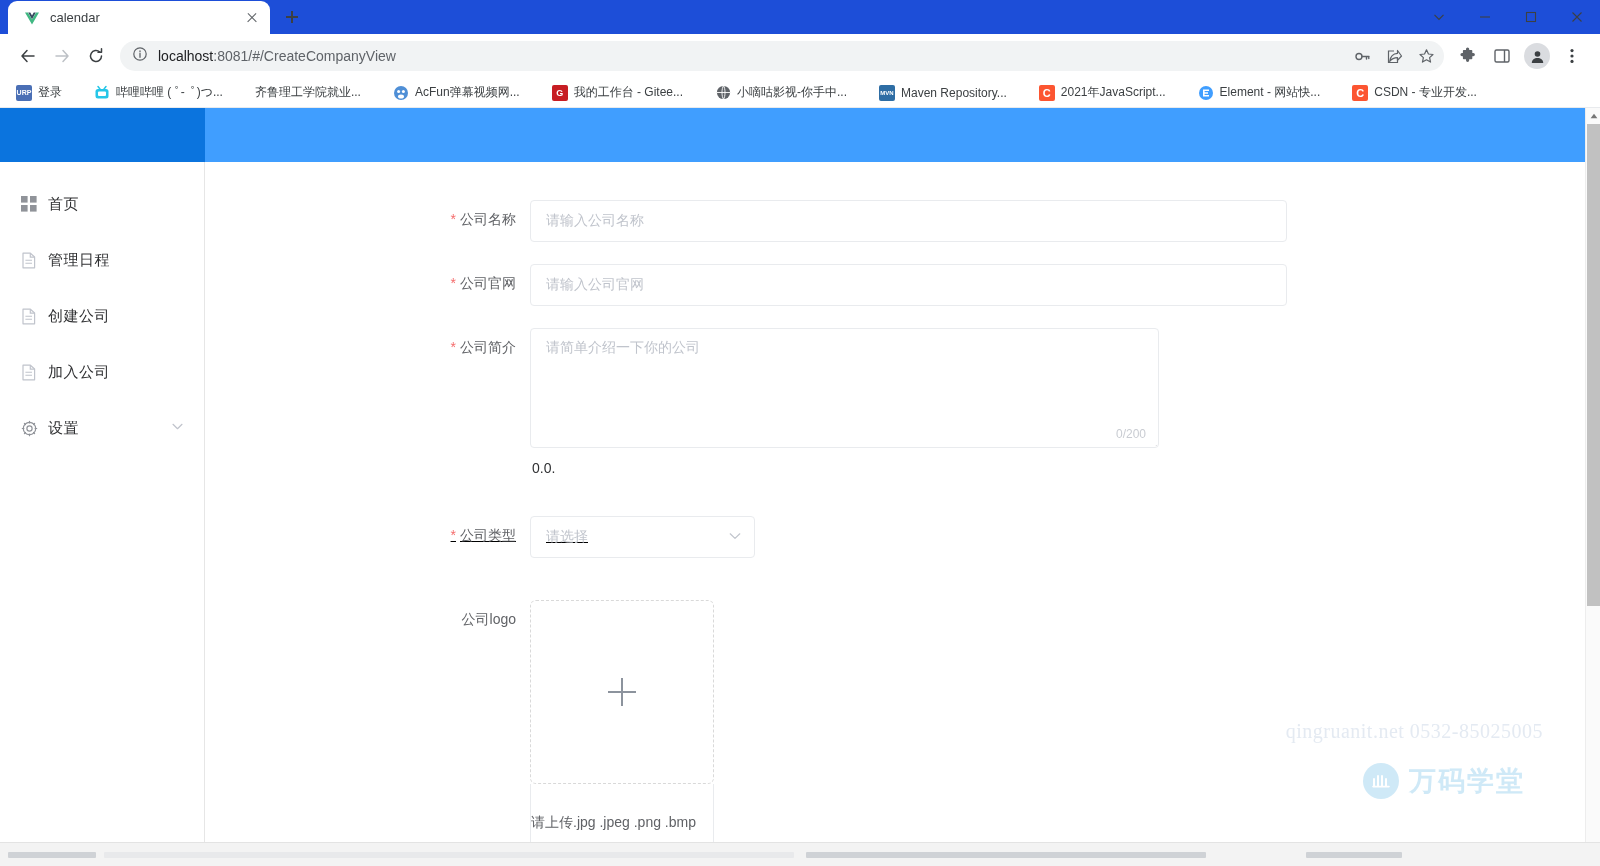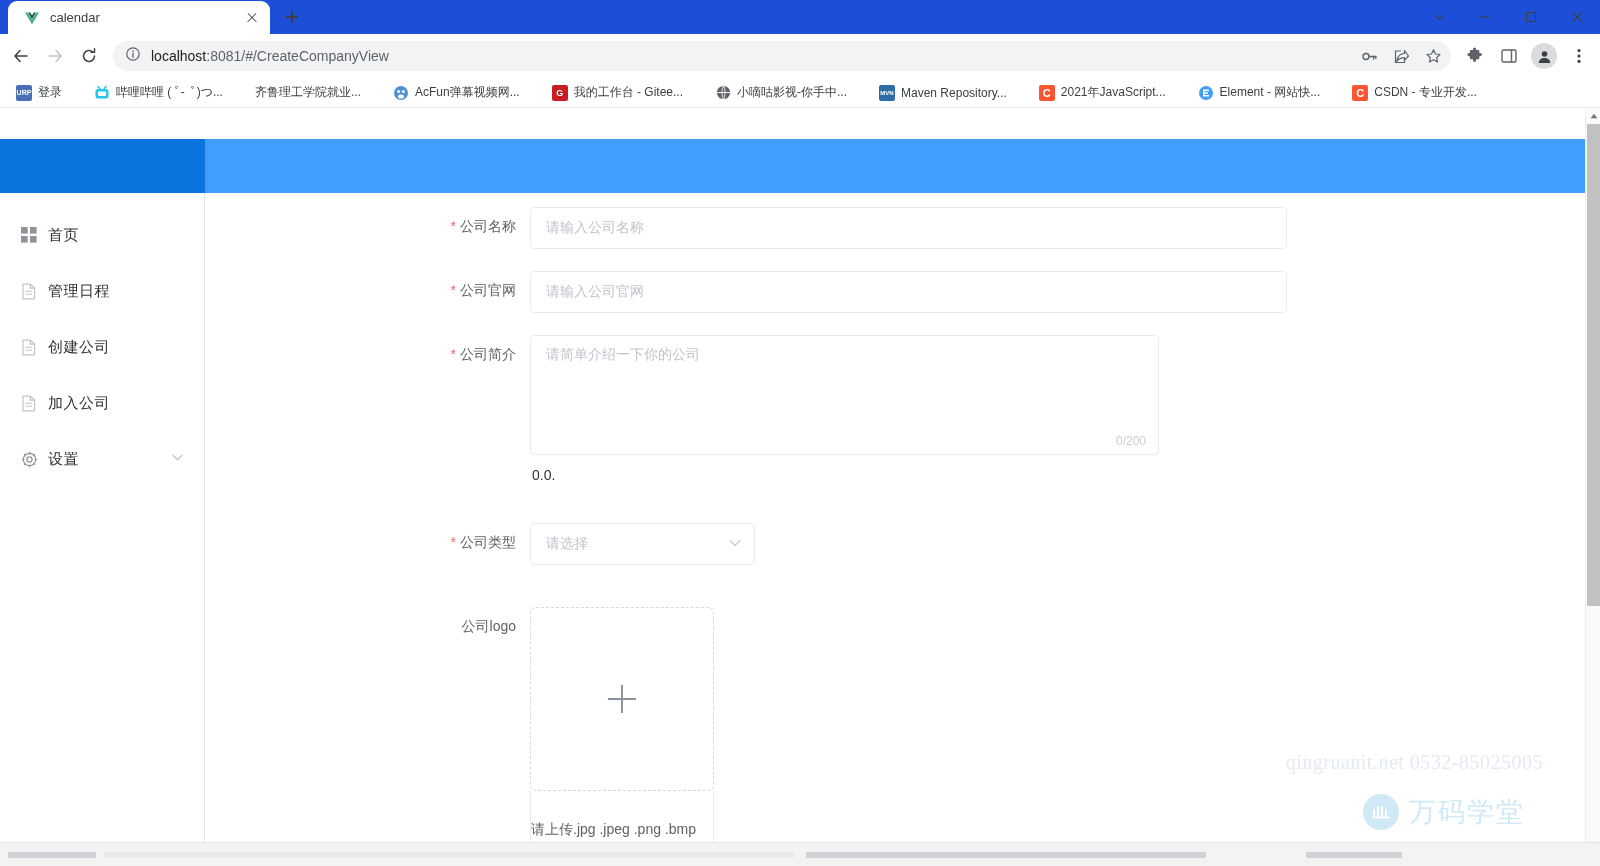--- a/index.html
+++ b/index.html
@@ -48,21 +48,21 @@
   .newtab::after  { top:8px; left:13.2px; height:12px; width:1.6px; }
 
   .win-controls {
     position:absolute; right:0; top:0; height:34px; display:flex; align-items:center;
   }
   .win-btn { width:46px; height:34px; display:flex; align-items:center; justify-content:center; }
   .win-btn svg { display:block; }
 
   .toolbar {
     height: 44px; background: #fff; display: flex; align-items: center;
-    padding: 0 5px; gap: 2px;
+    padding: 0 12px; gap: 2px;
   }
   .tb-icon {
     width: 32px; height: 32px; display:flex; align-items:center; justify-content:center;
     border-radius: 50%; flex: 0 0 32px;
   }
   .omnibox {
     flex: 1; height: 30px; background: #f1f3f4; border-radius: 16px;
     display: flex; align-items: center; padding: 0 10px 0 12px; margin: 0 6px;
     position: relative;
   }
@@ -95,21 +95,21 @@
   .bm-label {
     font-size: 12px; color: #3c4043; white-space: nowrap;
     overflow: hidden; text-overflow: ellipsis;
   }
 
   
   .viewport {
     position: relative; width: 1600px; height: 757px;
     background: #fff; overflow: hidden;
   }
-  .page { position: absolute; inset: 0 15px 0 0; margin-top: 31px; }
+  .page { position: absolute; inset: 0 15px 0 0; }
 
   .app-header { display: flex; height: 54px; }
   .app-header .left  { width: 205px; background: #0b74de; }
   .app-header .right { flex: 1; background: #409eff; }
 
   .app-body { display: flex; height: 703px; }
 
   .sidebar {
     width: 205px; background: #fff; border-right: 1px solid #e6e6e6;
     padding-top: 14px; flex: 0 0 205px;
@@ -118,21 +118,21 @@
     height: 56px; display: flex; align-items: center; padding: 0 20px;
     color: #303133; font-size: 14px; position: relative;
   }
   .menu-item .mi-icon {
     width: 18px; height: 18px; margin-right: 10px; flex: 0 0 18px;
     display: flex; align-items: center; justify-content: center;
   }
   .menu-item .mi-label { font-size: 15px; color: #303133; letter-spacing: .5px; }
   .menu-item .chev { margin-left: auto; }
 
-  .content { flex: 1; position: relative; background: #fff; padding-top: 14px; }
+  .content { flex: 1; position: relative; background: #fff; padding-top: 38px; }
 
   .form-row { display: flex; align-items: flex-start; margin-bottom: 22px; }
   .form-label {
     width: 325px; text-align: right; padding-right: 14px; padding-top: 9px;
     font-size: 14px; color: #606266; flex: 0 0 325px; line-height: 20px;
   }
   .req { color: #f56c6c; margin-right: 4px; }
   .field { flex: 1; max-width: 757px; }
 
   .el-input {
@@ -188,21 +188,21 @@
   }
   .wm-logo {
     position: absolute; right: 60px; top: 655px;
     display: flex; align-items: center; gap: 10px;
   }
   .wm-logo .wm-mark {
     width: 36px; height: 36px; border-radius: 50%; background: #cfe9f7;
     display:flex; align-items:center; justify-content:center;
   }
   .wm-logo .wm-name {
-    font-size: 27px; color: #cfe9f7; letter-spacing: 2px;
+    font-size: 27px; color: #cfe9f7; letter-spacing: 2px; font-weight: bold;
   }
 
   
   .vscroll {
     position: absolute; right: 0; top: 0; width: 15px; height: 757px;
     background: #fafafa; border-left: 1px solid #ededed;
   }
   .vscroll .arrow-up, .vscroll .arrow-dn {
     position:absolute; left:0; width:15px; height:15px; display:flex;
     align-items:center; justify-content:center;
@@ -506,21 +506,21 @@
             <div class="field">
               <div class="el-textarea">
                 <span>请简单介绍一下你的公司</span>
                 <span class="ta-count">0/200</span>
                 <span class="ta-resize"></span>
               </div>
               <div class="below-note">0.0.</div>
             </div>
           </div>
 
-          <div class="form-row" style="margin-top:40px;">
+          <div class="form-row" style="margin-top:40px;text-decoration:underline;">
             <div class="form-label">
               <span class="req">*</span><span>公司类型</span>
             </div>
             <div class="field">
               <div class="el-select">
                 <span>请选择</span>
                 <span class="chev">
                   <svg width="14" height="14" viewBox="0 0 14 14">
                       <path d="M2.2 4.8L7 9.4l4.8-4.6" stroke="#c0c4cc" stroke-width="1.2" fill="none" stroke-linecap="round" stroke-linejoin="round"></path>
                     </svg>

